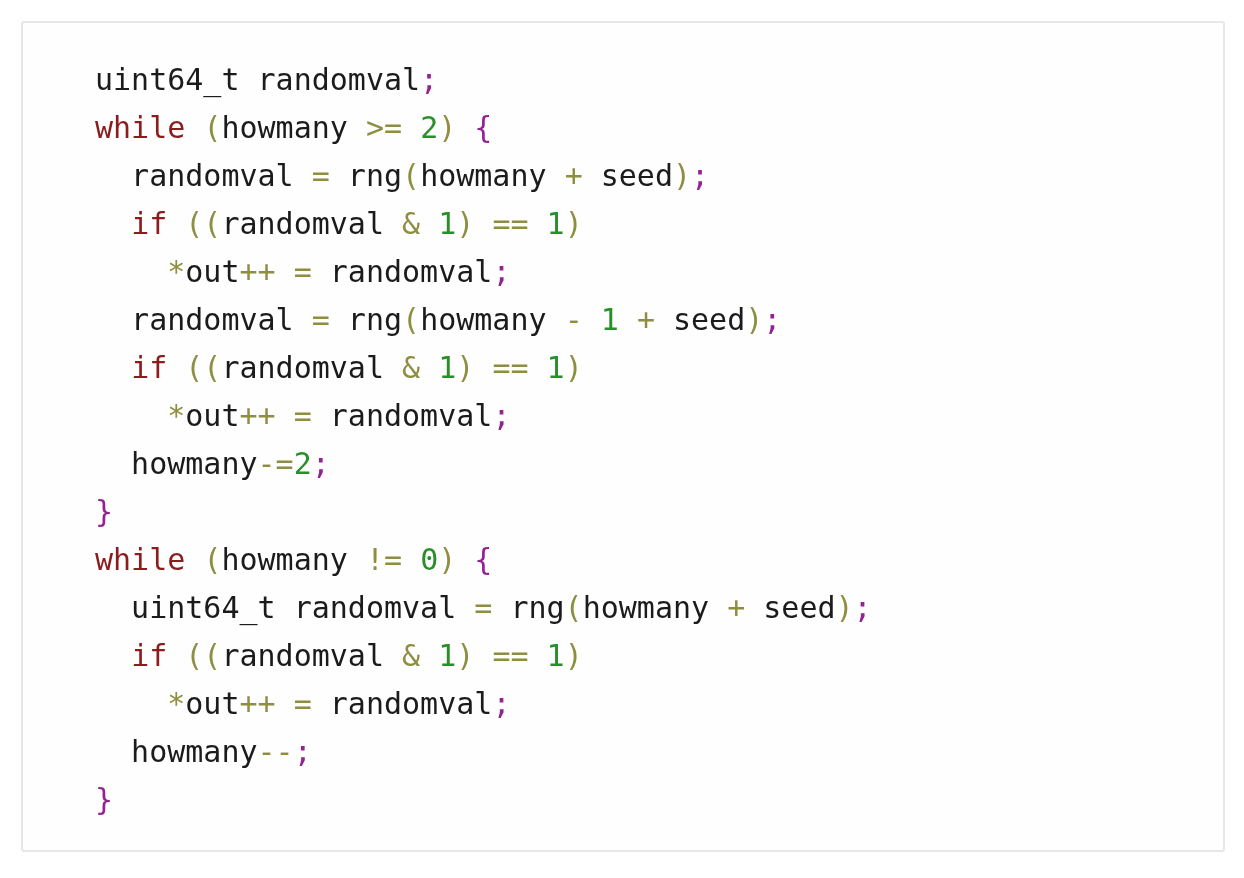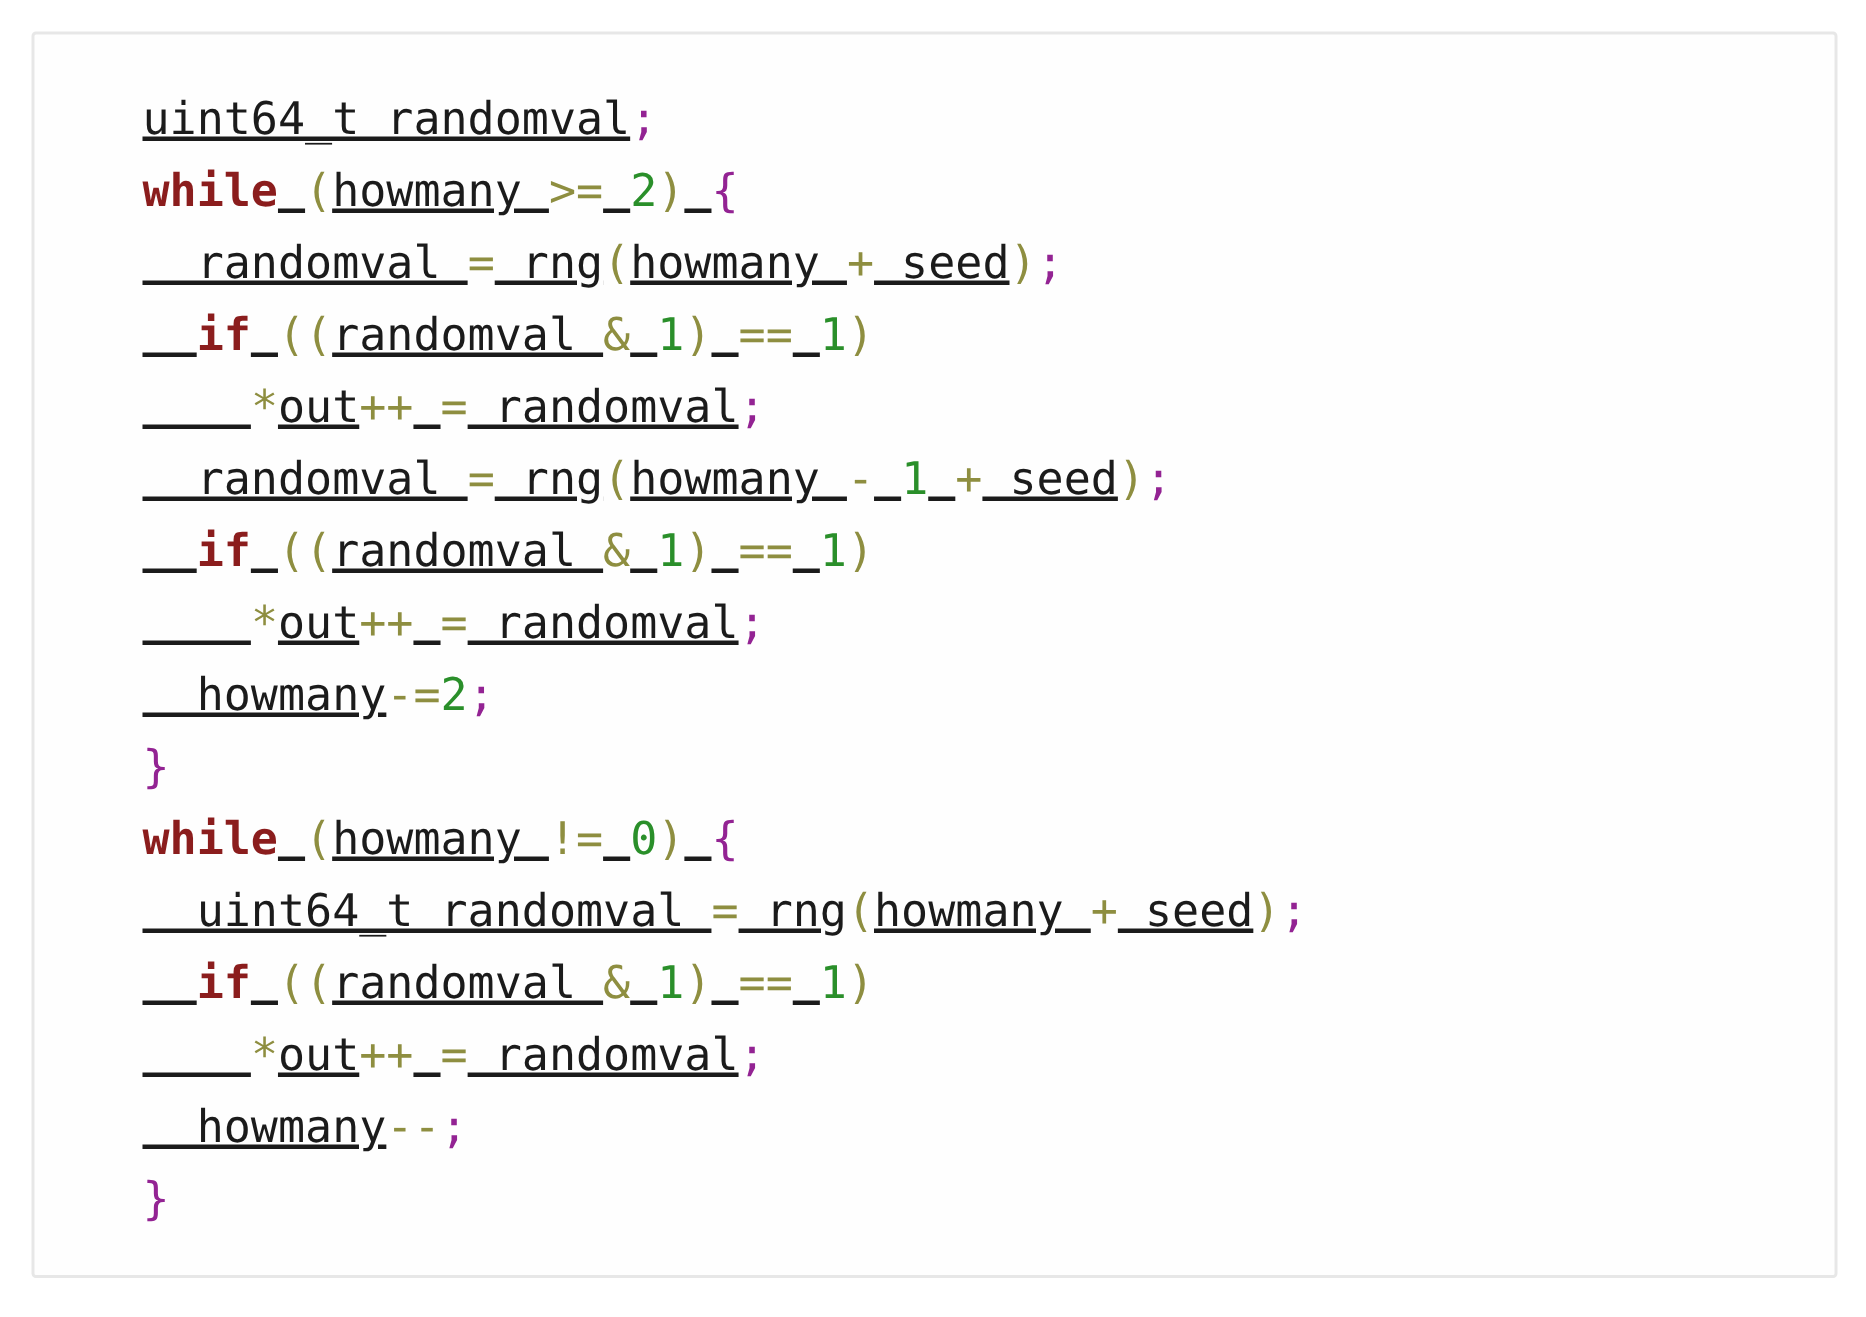--- a/index.html
+++ b/index.html
@@ -23,22 +23,22 @@
     margin: 0;
     padding: 33px 16px 24px 72px;
     font-family: "DejaVu Sans Mono", "Liberation Mono", monospace;
     font-size: 30px;
     line-height: 48px;
     color: var(--fg, #1b1b1b);
     white-space: pre;
     tab-size: 2;
   }
   .code-line { height: 48px; }
-  .tok-id  { color: var(--fg, #1b1b1b); text-decoration: underline; }
-  .tok-kw  { color: var(--kw, #8b1d1d); font-weight: bold; }
+  .tok-id  { color: var(--fg, #1b1b1b); }
+  .tok-kw  { color: var(--kw, #8b1d1d); font-weight: normal; }
   .tok-op  { color: var(--op, #8e8e40); }
   .tok-num { color: var(--num, #2a8f2a); }
   .tok-pun { color: var(--pun, #932393); }
 </style>
 </head>
 <body>
 
 <div class="code-card">
   <pre class="code" id="code"><div class="code-line"><span class="tok-id">uint64_t randomval</span><span class="tok-pun">;</span></div><div class="code-line"><span class="tok-kw">while</span><span class="tok-id"> </span><span class="tok-op">(</span><span class="tok-id">howmany </span><span class="tok-op">&gt;=</span><span class="tok-id"> </span><span class="tok-num">2</span><span class="tok-op">)</span><span class="tok-id"> </span><span class="tok-pun">{</span></div><div class="code-line"><span class="tok-id">  randomval </span><span class="tok-op">=</span><span class="tok-id"> rng</span><span class="tok-op">(</span><span class="tok-id">howmany </span><span class="tok-op">+</span><span class="tok-id"> seed</span><span class="tok-op">)</span><span class="tok-pun">;</span></div><div class="code-line"><span class="tok-id">  </span><span class="tok-kw">if</span><span class="tok-id"> </span><span class="tok-op">((</span><span class="tok-id">randomval </span><span class="tok-op">&amp;</span><span class="tok-id"> </span><span class="tok-num">1</span><span class="tok-op">)</span><span class="tok-id"> </span><span class="tok-op">==</span><span class="tok-id"> </span><span class="tok-num">1</span><span class="tok-op">)</span></div><div class="code-line"><span class="tok-id">    </span><span class="tok-op">*</span><span class="tok-id">out</span><span class="tok-op">++</span><span class="tok-id"> </span><span class="tok-op">=</span><span class="tok-id"> randomval</span><span class="tok-pun">;</span></div><div class="code-line"><span class="tok-id">  randomval </span><span class="tok-op">=</span><span class="tok-id"> rng</span><span class="tok-op">(</span><span class="tok-id">howmany </span><span class="tok-op">-</span><span class="tok-id"> </span><span class="tok-num">1</span><span class="tok-id"> </span><span class="tok-op">+</span><span class="tok-id"> seed</span><span class="tok-op">)</span><span class="tok-pun">;</span></div><div class="code-line"><span class="tok-id">  </span><span class="tok-kw">if</span><span class="tok-id"> </span><span class="tok-op">((</span><span class="tok-id">randomval </span><span class="tok-op">&amp;</span><span class="tok-id"> </span><span class="tok-num">1</span><span class="tok-op">)</span><span class="tok-id"> </span><span class="tok-op">==</span><span class="tok-id"> </span><span class="tok-num">1</span><span class="tok-op">)</span></div><div class="code-line"><span class="tok-id">    </span><span class="tok-op">*</span><span class="tok-id">out</span><span class="tok-op">++</span><span class="tok-id"> </span><span class="tok-op">=</span><span class="tok-id"> randomval</span><span class="tok-pun">;</span></div><div class="code-line"><span class="tok-id">  howmany</span><span class="tok-op">-=</span><span class="tok-num">2</span><span class="tok-pun">;</span></div><div class="code-line"><span class="tok-pun">}</span></div><div class="code-line"><span class="tok-kw">while</span><span class="tok-id"> </span><span class="tok-op">(</span><span class="tok-id">howmany </span><span class="tok-op">!=</span><span class="tok-id"> </span><span class="tok-num">0</span><span class="tok-op">)</span><span class="tok-id"> </span><span class="tok-pun">{</span></div><div class="code-line"><span class="tok-id">  uint64_t randomval </span><span class="tok-op">=</span><span class="tok-id"> rng</span><span class="tok-op">(</span><span class="tok-id">howmany </span><span class="tok-op">+</span><span class="tok-id"> seed</span><span class="tok-op">)</span><span class="tok-pun">;</span></div><div class="code-line"><span class="tok-id">  </span><span class="tok-kw">if</span><span class="tok-id"> </span><span class="tok-op">((</span><span class="tok-id">randomval </span><span class="tok-op">&amp;</span><span class="tok-id"> </span><span class="tok-num">1</span><span class="tok-op">)</span><span class="tok-id"> </span><span class="tok-op">==</span><span class="tok-id"> </span><span class="tok-num">1</span><span class="tok-op">)</span></div><div class="code-line"><span class="tok-id">    </span><span class="tok-op">*</span><span class="tok-id">out</span><span class="tok-op">++</span><span class="tok-id"> </span><span class="tok-op">=</span><span class="tok-id"> randomval</span><span class="tok-pun">;</span></div><div class="code-line"><span class="tok-id">  howmany</span><span class="tok-op">--</span><span class="tok-pun">;</span></div><div class="code-line"><span class="tok-pun">}</span></div></pre>
 </div>

